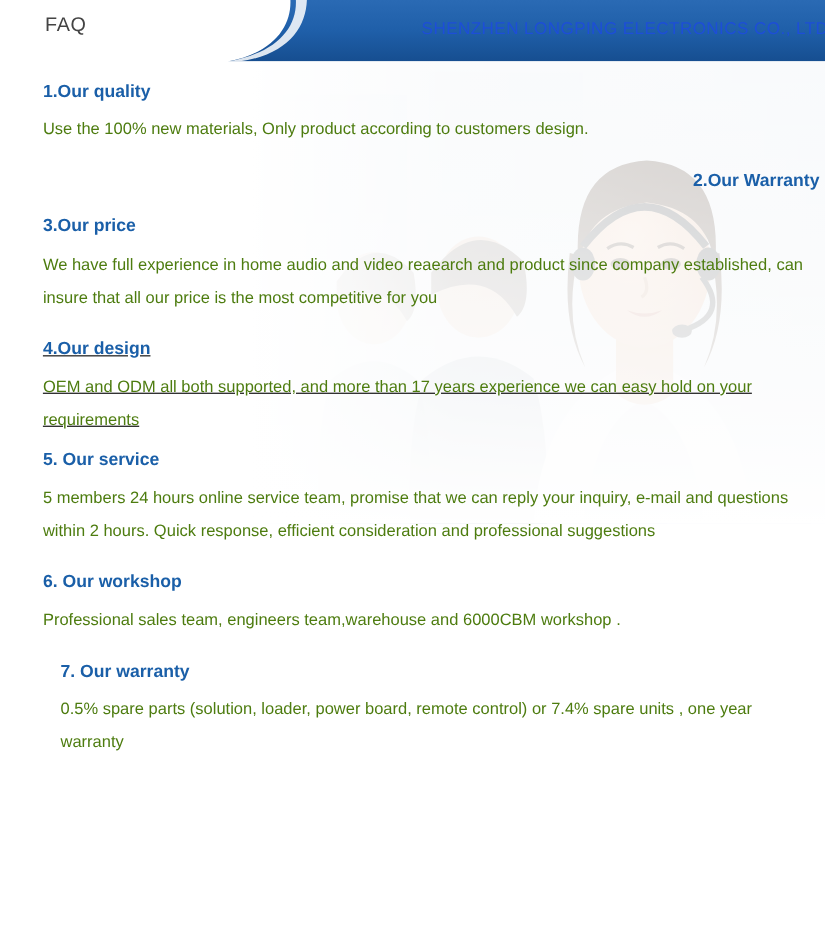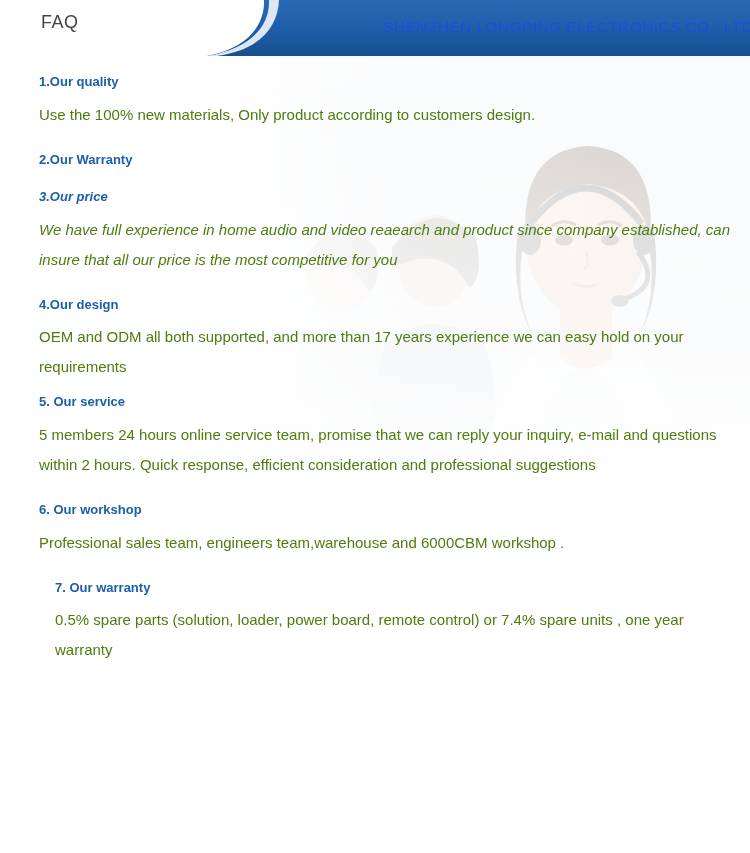--- a/index.html
+++ b/index.html
@@ -75,36 +75,36 @@
   
   .content {
     position: relative;
     padding: 18px 22px 0 22px;
     z-index: 2;
   }
   .faq-block {
     margin-bottom: 20px;
   }
   .faq-q {
-    font-size: 13px;
+    font-size: 16px;
     font-weight: bold;
     color: #1a5fa8;
     margin: 0 0 10px 0;
     line-height: 1.2;
   }
   .faq-a {
     font-size: 15px;
     color: #4d7c0f;
     margin: 0;
     line-height: 30px;
   }
   .blk-1 { margin-bottom: 22px; }
-  .blk-2 { margin-bottom: 22px; }
-  .blk-3 { margin-bottom: 22px; font-style: italic; }
-  .blk-4 { margin-bottom: 6px; }
+  .blk-2 { margin-bottom: 22px; text-align: right; }
+  .blk-3 { margin-bottom: 22px; }
+  .blk-4 { margin-bottom: 6px; text-decoration: underline; }
   .blk-5 { margin-bottom: 22px; margin-top: 12px; }
   .blk-6 { margin-bottom: 22px; }
   .blk-7 { margin-bottom: 0; margin-left: 16px; }
 </style>
 </head>
 <body>
 
 <div class="page">
 
   <div class="header">

